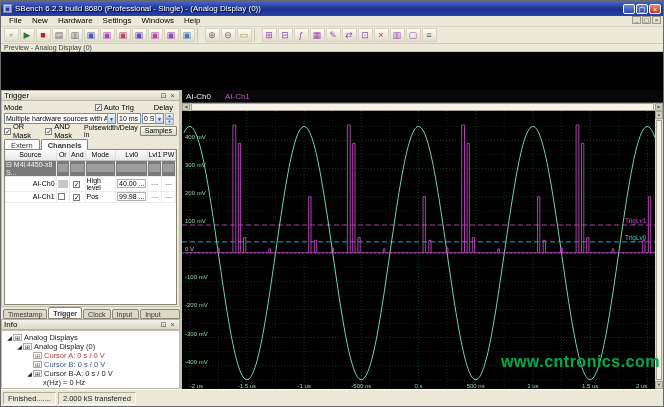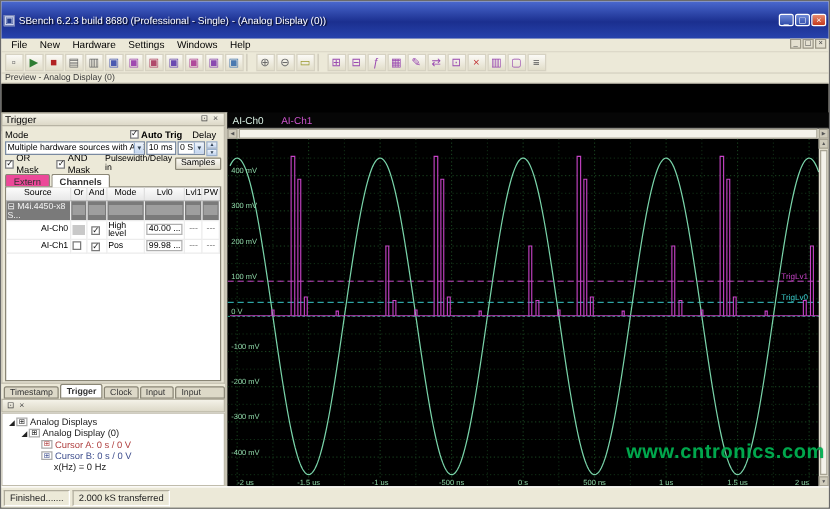--- a/index.html
+++ b/index.html
@@ -1,21 +1,21 @@
 <!DOCTYPE html>
 <html><head>
 <meta charset="utf-8">
 <style>
   * { margin:0; padding:0; box-sizing:border-box; }
   body { background:#9a9a9a; font-family:"Liberation Sans", sans-serif; }
   .window { position:relative; width:664px; height:407px; background:#ece9d8; overflow:hidden;
             font-size:8px; color:#000; border:1px solid #6a6a6a; }
 
   
-  .titlebar { height:30px; background:linear-gradient(180deg,#4a69cf 0%,#1b2f8f 55%,#2743ad 100%);
+  .titlebar { height:15px; background:linear-gradient(180deg,#4a69cf 0%,#1b2f8f 55%,#2743ad 100%);
               display:flex; align-items:center; padding:0 2px; color:#fff; }
   .app-icon { width:9px; height:9px; background:#cfd6ef; border:1px solid #7a86b8; color:#223a8a;
               font-size:7px; line-height:7px; text-align:center; margin-right:3px; }
   .title-text { flex:1; font-size:8px; white-space:nowrap; overflow:hidden; text-shadow:1px 1px 1px #000; }
   .winbtns { display:flex; gap:1px; }
   .winbtn { width:12px; height:10px; font-size:7px; line-height:9px; text-align:center; color:#fff;
             border:1px solid #fff; border-radius:2px; background:linear-gradient(#6f8ad8,#2d4aa8); }
   .winbtn.close { background:linear-gradient(#e88b6f,#c33a1d); }
 
   
@@ -63,21 +63,21 @@
   .small-field { width:24px; }
   .delay-combo { width:22px; padding-right:9px; }
   .spinner { width:9px; height:11px; display:flex; flex-direction:column; }
   .spinner div { flex:1; border:1px solid #9ab0cc; background:linear-gradient(#eef4fc,#c2d4ee);
                  font-size:4px; line-height:4px; text-align:center; color:#345; }
   .trig-row3 { display:flex; align-items:center; height:12px; font-size:7.5px; }
   .trig-row3 .pw { margin-left:auto; font-size:7px; }
   .btn-samples { margin-left:2px; height:10px; font-size:7px; line-height:8px; padding:0 4px;
                  background:linear-gradient(#fbfaf6,#ddd9c8); border:1px solid #8a8676; border-radius:1px; }
   .subtabs { display:flex; height:11px; margin-top:2px; }
-  .subtab { padding:0 6px; font-size:7.5px; line-height:11px; background:#ec4899; border:1px solid #8a8676;
+  .subtab { padding:0 6px; font-size:7.5px; line-height:11px; background:#ffffff; border:1px solid #8a8676;
             border-bottom:none; border-radius:2px 2px 0 0; margin-right:1px; color:#333; }
   .subtab.active { background:#fff; font-weight:bold; position:relative; z-index:2; }
   .trig-table { flex:1; background:#fff; border:1px solid #8a8676; margin-top:-1px; font-size:7px; overflow:hidden; }
   table.grid { border-collapse:collapse; width:100%; }
   table.grid th { font-weight:normal; font-size:7px; border-bottom:1px solid #c0c0c0; border-right:1px solid #e0e0e0;
                   background:linear-gradient(#fcfcfc,#e8e8e8); height:10px; }
   table.grid td { height:11px; border-bottom:1px solid #ececec; border-right:1px solid #ececec; padding:0 1px; }
   tr.group-row td { background:#7a7a7a; color:#f4f4f4; font-size:7px; }
   tr.group-row td .cellblock { background:#9e9e9e; height:8px; }
   td.c-src { text-align:right; padding-right:3px; }
@@ -187,21 +187,21 @@
     <div class="left-col">
       <div class="panel-title">
         <span class="pt-text">Trigger</span>
         <span class="pt-ico">⊡</span>
         <span class="pt-ico">×</span>
       </div>
       <div class="trig-body">
         <div class="trig-row1">
           <span class="lbl-mode">Mode</span>
           <span class="chk">✓</span>
-          <span style="margin-right:8px;font-weight:bold;">Auto Trig</span>
+          <span style="margin-right:20px;">Auto Trig</span>
           <span style="margin-right:4px;">Delay</span>
         </div>
         <div class="trig-row2">
           <div class="combo src-combo">
             <span>Multiple hardware sources with AND/OR</span><span class="arrow">▼</span>
           </div>
           <div class="combo small-field">
             <span>10 ms</span>
           </div>
           <div class="combo delay-combo">
@@ -288,20 +288,21 @@
         </div>
       </div>
       <div class="left-tabs" id="left-tabs">
           <div class="ltab">Timestamp</div>
           <div class="ltab active">Trigger</div>
           <div class="ltab">Clock</div>
           <div class="ltab">Input Mode</div>
           <div class="ltab">Input Channels</div>
         </div>
       <div class="panel-title">
+        <span class="pt-text">Info</span>
         <span class="pt-ico">⊡</span>
         <span class="pt-ico">×</span>
       </div>
       <div class="info-body" id="info-tree">
           <div class="tree-item" style="padding-left: 0px;">
             <span class="tree-exp">◢</span>
             <span class="tree-ico" style="color: rgb(34, 34, 34); border: 1px solid rgb(170, 170, 170);">⊞</span>
             <span style="color: rgb(34, 34, 34);">Analog Displays</span>
           </div>
           <div class="tree-item" style="padding-left: 10px;">
@@ -311,20 +312,25 @@
           </div>
           <div class="tree-item" style="padding-left: 20px;">
             <span class="tree-exp"></span>
             <span class="tree-ico" style="color: rgb(176, 64, 64); border: 1px solid rgb(170, 170, 170);">⊞</span>
             <span style="color: rgb(176, 64, 64);">Cursor A: 0 s / 0 V</span>
           </div>
           <div class="tree-item" style="padding-left: 20px;">
             <span class="tree-exp"></span>
             <span class="tree-ico" style="color: rgb(64, 80, 143); border: 1px solid rgb(170, 170, 170);">⊞</span>
             <span style="color: rgb(64, 80, 143);">Cursor B: 0 s / 0 V</span>
+          </div>
+          <div class="tree-item" style="padding-left: 20px;">
+            <span class="tree-exp">◢</span>
+            <span class="tree-ico" style="color: rgb(34, 34, 34); border: 1px solid rgb(170, 170, 170);">⊞</span>
+            <span style="color: rgb(34, 34, 34);">Cursor B-A: 0 s / 0 V</span>
           </div>
           <div class="tree-item" style="padding-left: 30px;">
             <span class="tree-exp"></span>
             <span style="color: rgb(34, 34, 34);">x(Hz) = 0 Hz</span>
           </div>
         </div>
     </div>
 
     <div class="chart-col">
       <div class="ch-header" id="ch-header">

